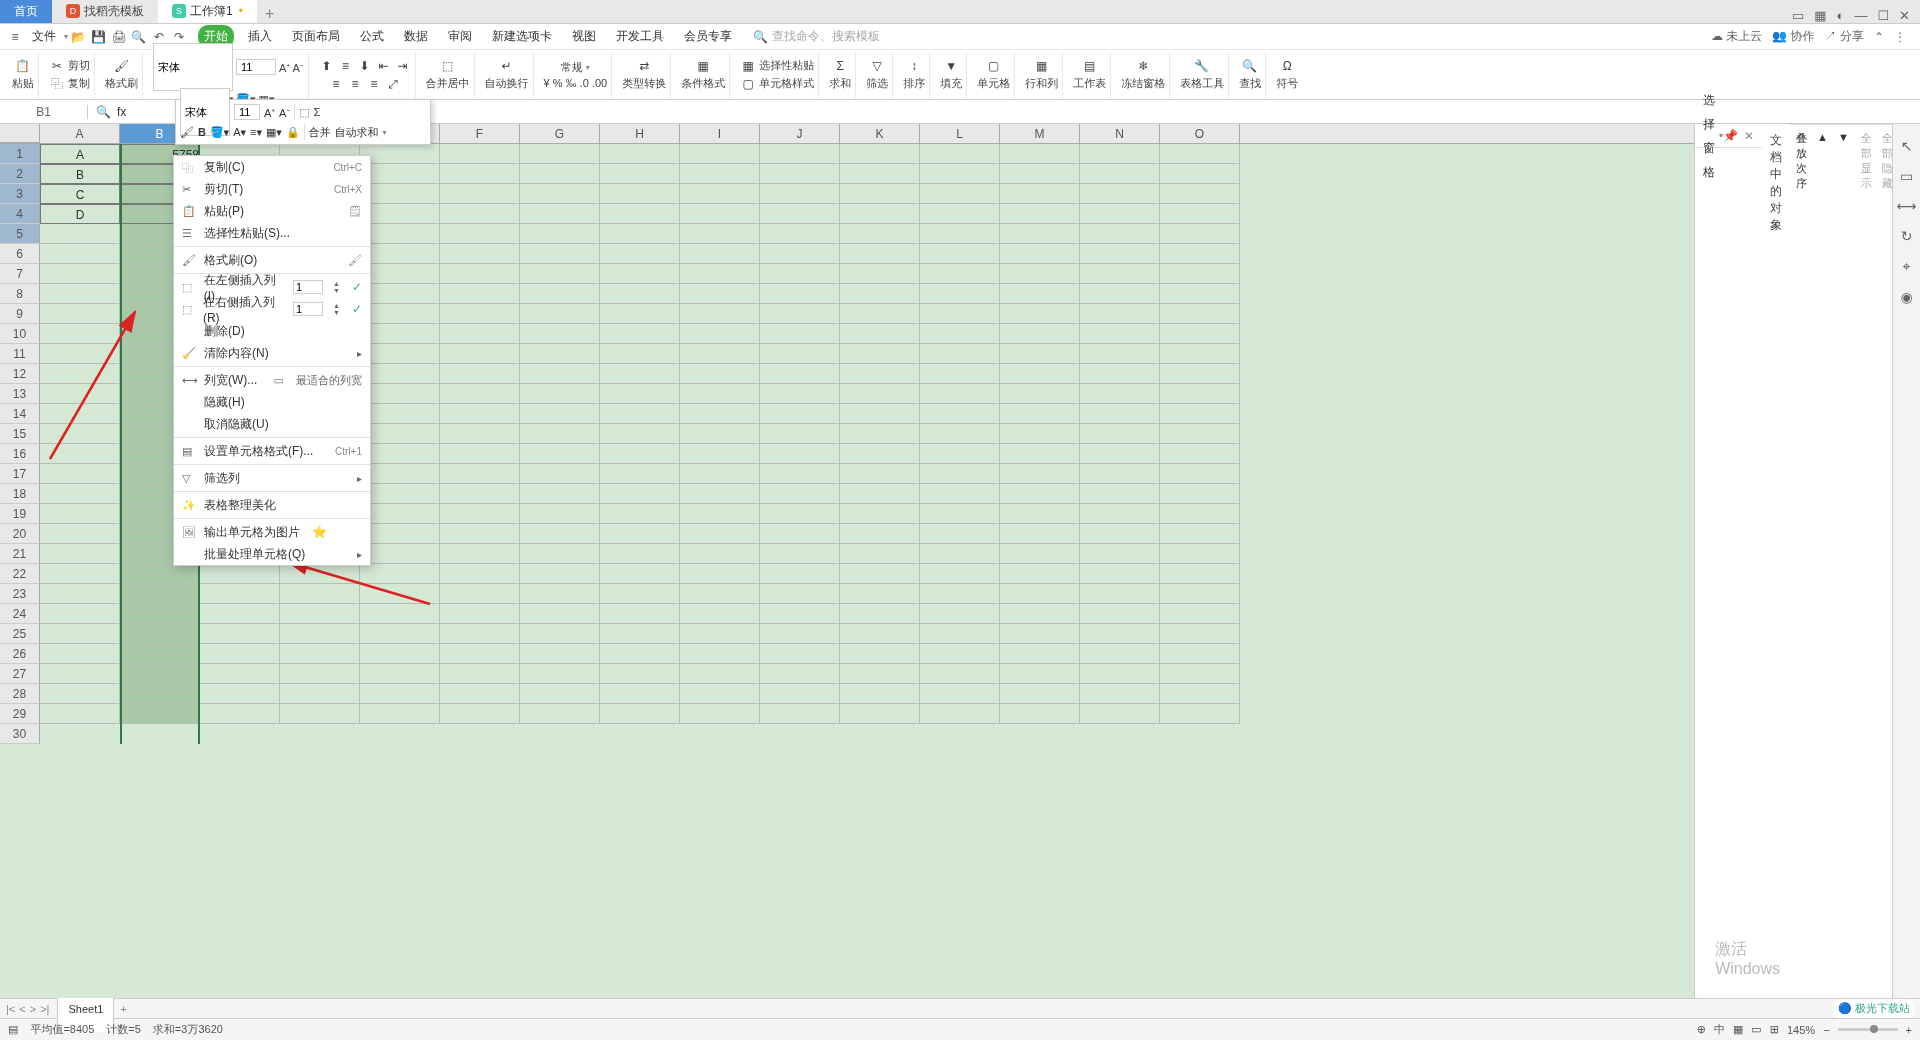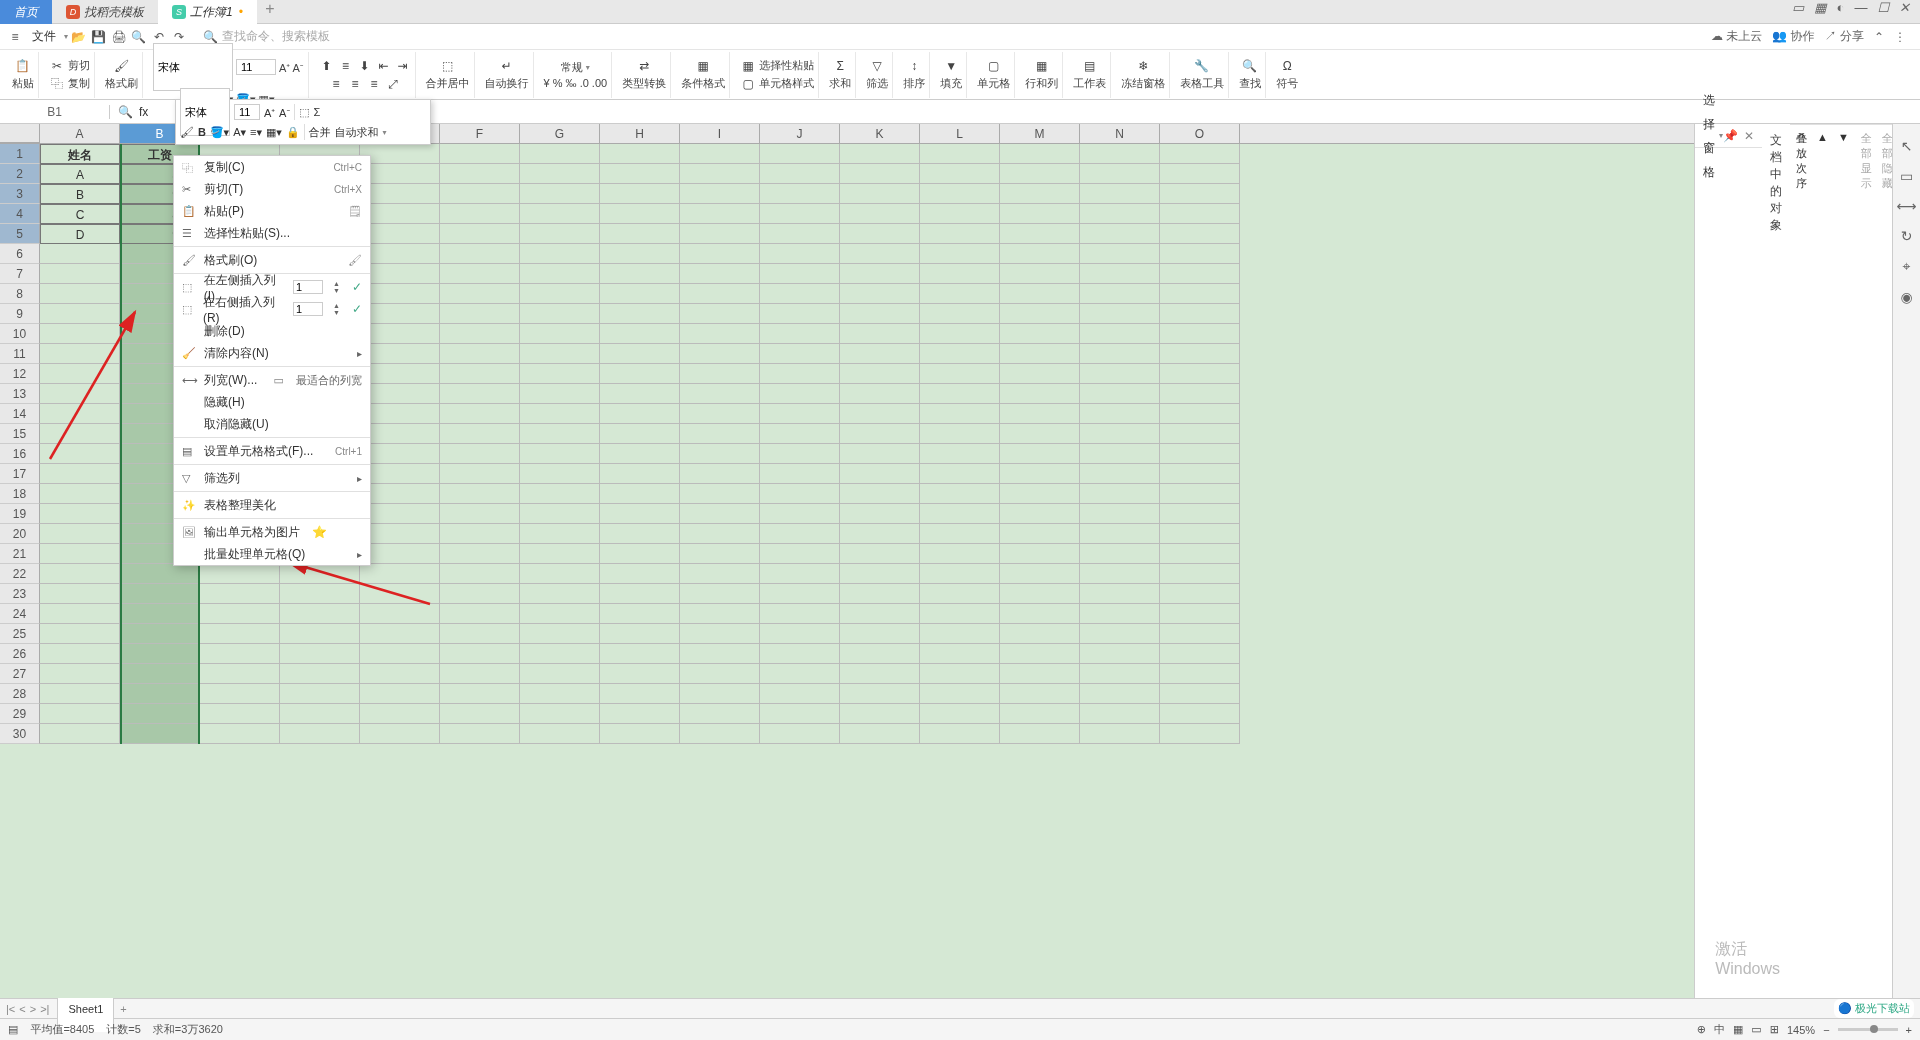--- a/index.html
+++ b/index.html
@@ -1,19 +1,19 @@
 <!DOCTYPE html>
 <html><head>
 <meta charset="utf-8">
 <style>
   * { margin: 0; padding: 0; box-sizing: border-box; font-family: "Microsoft YaHei", sans-serif; }
   body { font-size: 12px; color: #333; background: #f5f5f5; overflow: hidden; }
   
   
-  .title-bar { height: 24px; background: #e8e8e8; display: flex; align-items: flex-start; border-bottom: 1px solid #ccc; font-style: italic; }
+  .title-bar { height: 24px; background: #e8e8e8; display: flex; align-items: flex-end; border-bottom: 1px solid #ccc; }
   .tab { height: 24px; display: flex; align-items: center; padding: 0 14px; font-size: 12px; gap: 4px; position: relative; }
   .tab.home { background: #4a8bdb; color: #fff; }
   .tab.dk { color: #444; }
   .tab.active { background: #fff; }
   .tab .dot { color: orange; margin-left: 2px; }
   .add-tab { padding: 0 8px; color: #888; font-size: 16px; }
   .win-icons { margin-left: auto; display: flex; gap: 10px; padding-right: 10px; color: #666; }
   .win-icons span { font-size: 13px; }
   .logo-d { background: #d53; color: #fff; border-radius: 3px; width: 14px; height: 14px; font-size: 9px; display: inline-flex; align-items: center; justify-content: center; }
   .logo-s { background: #4ca; color: #fff; border-radius: 3px; width: 14px; height: 14px; font-size: 9px; display: inline-flex; align-items: center; justify-content: center; }
@@ -34,21 +34,21 @@
   .ribbon-group { display: flex; flex-direction: column; align-items: center; padding: 0 4px; border-right: 1px solid #e8e8e8; height: 46px; justify-content: center; gap: 2px; }
   .ribbon-group.no-border { border-right: none; }
   .ribbon-row { display: flex; gap: 3px; align-items: center; }
   .rb-icon { width: 16px; height: 16px; display: inline-flex; align-items: center; justify-content: center; font-size: 12px; }
   .dd { font-size: 8px; color: #888; }
   .font-select { border: 1px solid #ccc; padding: 17px 4px; font-size: 11px; width: 80px; }
   .size-select { border: 1px solid #ccc; padding: 1px 4px; font-size: 11px; width: 40px; }
   
   
   .formula-bar { height: 24px; background: #fff; display: flex; align-items: center; border-bottom: 1px solid #ccc; }
-  .name-box { width: 110px; border-right: 1px solid #ccc; text-align: center; font-size: 12px; color: #666; }
+  .name-box { width: 88px; border-right: 1px solid #ccc; text-align: center; font-size: 12px; color: #666; }
   .fx-btns { display: flex; padding: 0 8px; gap: 6px; }
   
   
   .mini-toolbar { position: absolute; left: 175px; top: 99px; width: 256px; height: 46px; background: #fff; border: 1px solid #ccc; box-shadow: 2px 2px 6px rgba(0,0,0,0.2); padding: 2px 4px; font-size: 11px; z-index: 20; }
   .mini-toolbar .row { display: flex; align-items: center; gap: 4px; height: 20px; }
   
   
   .main-area { display: flex; height: calc(100vh - 24px - 26px - 50px - 24px - 20px - 22px); position: relative; }
   .grid-area { flex: 1; position: relative; background: #d5e8d4; overflow: hidden; }
   .col-headers { height: 20px; display: flex; background: #e8e8e8; border-bottom: 1px solid #aaa; }
@@ -139,20 +139,32 @@
   <div class="left-icons">
     <span class="icon-btn">≡</span>
     <span class="file-label">文件</span>
       <span class="dd">▾</span>
     <span class="icon-btn">📂</span>
     <span class="icon-btn">💾</span>
     <span class="icon-btn">🖨</span>
     <span class="icon-btn">🔍</span>
     <span class="icon-btn">↶</span>
     <span class="icon-btn">↷</span>
+  </div>
+  <div class="tabs">
+    <span class="menu-tab active">开始</span>
+    <span class="menu-tab">插入</span>
+    <span class="menu-tab">页面布局</span>
+    <span class="menu-tab">公式</span>
+    <span class="menu-tab">数据</span>
+    <span class="menu-tab">审阅</span>
+    <span class="menu-tab">新建选项卡</span>
+    <span class="menu-tab">视图</span>
+    <span class="menu-tab">开发工具</span>
+    <span class="menu-tab">会员专享</span>
   </div>
   <div class="search-box">
     <span>🔍</span>
     <span>查找命令、搜索模板</span>
   </div>
   <div class="right-menu">
     <span>☁ <span>未上云</span></span>
     <span>👥 <span>协作</span></span>
     <span>↗ <span>分享</span></span>
     <span>⌃</span>
@@ -372,37 +384,20 @@
           <div class="row-h">24</div>
           <div class="row-h">25</div>
           <div class="row-h">26</div>
           <div class="row-h">27</div>
           <div class="row-h">28</div>
           <div class="row-h">29</div>
           <div class="row-h">30</div>
         </div>
       <div class="cells" id="cells">
         <div class="col-B-overlay"></div>
-      <div class="cell-row">
-            <div class="cell data" style="font-weight: bold;">姓名</div>
-            <div class="cell selected-col data" style="font-weight: bold;">工资</div>
-            <div class="cell"></div>
-            <div class="cell"></div>
-            <div class="cell"></div>
-            <div class="cell"></div>
-            <div class="cell"></div>
-            <div class="cell"></div>
-            <div class="cell"></div>
-            <div class="cell"></div>
-            <div class="cell"></div>
-            <div class="cell"></div>
-            <div class="cell"></div>
-            <div class="cell"></div>
-            <div class="cell"></div>
-          </div>
           <div class="cell-row">
             <div class="cell data">A</div>
             <div class="cell selected-col data" style="text-align: right;">5758</div>
             <div class="cell"></div>
             <div class="cell"></div>
             <div class="cell"></div>
             <div class="cell"></div>
             <div class="cell"></div>
             <div class="cell"></div>
             <div class="cell"></div>

